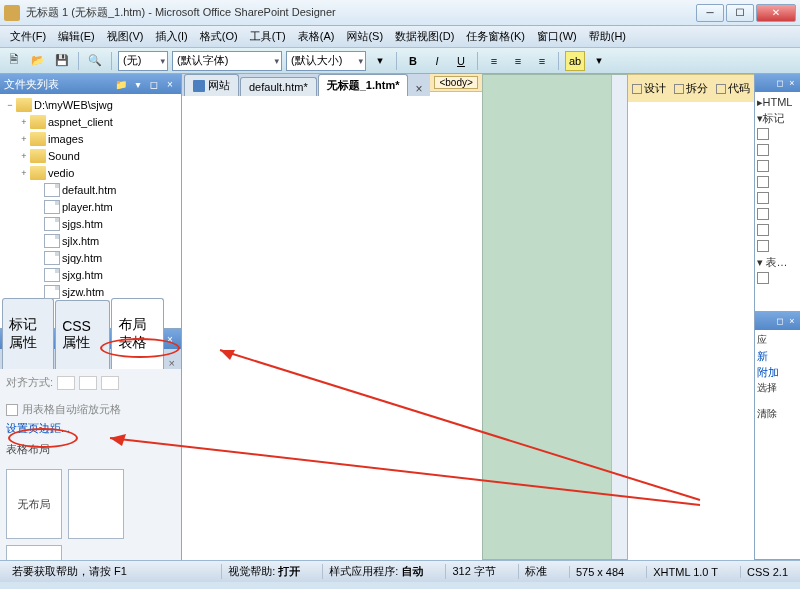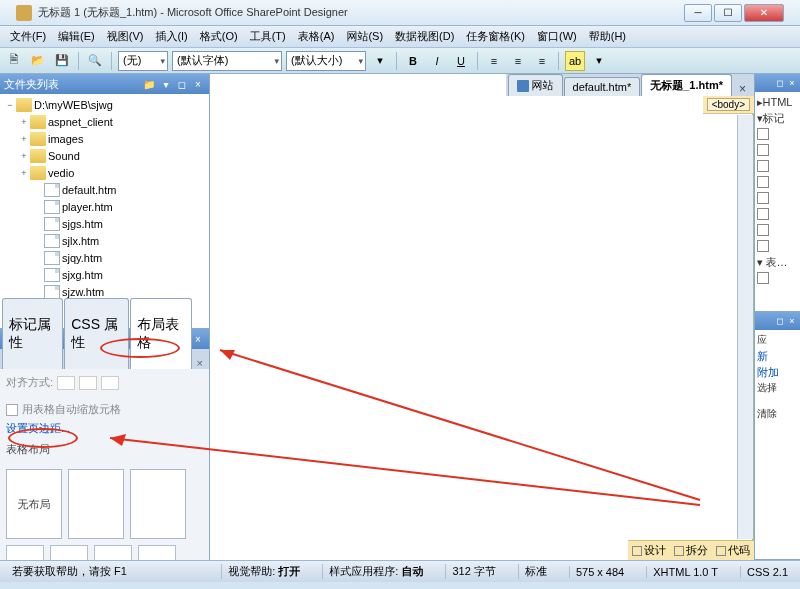--- a/index.html
+++ b/index.html
@@ -1,40 +1,40 @@
 <!DOCTYPE html>
 <html><head>
 <meta charset="utf-8">
 <style>
 * { box-sizing: border-box; margin: 0; padding: 0; font-family: "Microsoft YaHei", Tahoma, sans-serif; font-size: 11px; }
 body { width: 800px; height: 589px; background: #d4e4f0; overflow: hidden; position: relative; }
 
 
-.titlebar { height: 26px; background: linear-gradient(#f0f6fb,#d8e8f5); display: flex; align-items: center; padding: 0 16px; border-bottom: 1px solid #9bb8d3; }
+.titlebar { height: 26px; background: linear-gradient(#f0f6fb,#d8e8f5); display: flex; align-items: center; padding: 0 4px; border-bottom: 1px solid #9bb8d3; }
 .titlebar .app-icon { width: 16px; height: 16px; background: #d4a850; border-radius: 2px; margin-right: 6px; }
 .titlebar .title { flex: 1; color: #333; }
 .win-controls { display: flex; gap: 2px; }
 .win-btn { width: 28px; height: 18px; border: 1px solid #8aa8c5; border-radius: 2px; background: linear-gradient(#f5faff,#d8e8f5); display: flex; align-items: center; justify-content: center; font-size: 10px; }
 .win-btn.close { background: linear-gradient(#f5a0a0,#d04040); color: #fff; width: 40px; }
 
 
 .menubar { height: 22px; background: linear-gradient(#e8f0f8,#d0e0ee); display: flex; align-items: center; padding: 0 4px; border-bottom: 1px solid #a8c0d8; }
 .menu-item { padding: 2px 6px; cursor: pointer; }
 
 
 .toolbar { height: 26px; background: linear-gradient(#e4f2f6,#c8e0ea); display: flex; align-items: center; padding: 0 4px; gap: 4px; border-bottom: 1px solid #94b0c8; }
 .tb-btn { width: 20px; height: 20px; border: 1px solid transparent; display: flex; align-items: center; justify-content: center; }
 .tb-sep { width: 1px; height: 18px; background: #a0b8d0; margin: 0 2px; }
 .tb-combo { height: 20px; border: 1px solid #7a98b8; background: #fff; padding: 0 14px 0 4px; min-width: 50px; position: relative; display: flex; align-items: center; }
 .tb-combo::after { content: "▾"; position: absolute; right: 2px; font-size: 9px; color: #556; }
 
 
 .main { display: flex; height: 486px; }
-.left { width: 210px; display: flex; flex-direction: column; background: #fff; border-right: 1px solid #8aa8c5; }
-.center { flex: 1; display: flex; flex-direction: column; background: #fff; align-items: flex-end; }
+.left { width: 182px; display: flex; flex-direction: column; background: #fff; border-right: 1px solid #8aa8c5; }
+.center { flex: 1; display: flex; flex-direction: row; background: #fff; }
 .right { width: 46px; background: #e8f0f8; border-left: 1px solid #8aa8c5; display: flex; flex-direction: column; }
 
 
 .panel-hdr { height: 20px; background: linear-gradient(#7aa8e0,#5488c8); color: #fff; display: flex; align-items: center; padding: 0 4px; font-size: 11px; }
 .panel-hdr .spacer { flex: 1; }
 .panel-hdr .pbtn { width: 14px; height: 14px; display: flex; align-items: center; justify-content: center; color: #fff; margin-left: 2px; font-size: 10px; }
 
 
 .tree { flex: 1; overflow: auto; padding: 2px; background: #fff; }
 .tree-row { display: flex; align-items: center; height: 17px; padding-left: 2px; }
@@ -67,21 +67,21 @@
 
 .doc-tabs { height: 22px; background: #cad8e8; display: flex; align-items: flex-end; padding: 2px 2px 0; }
 .doc-tab { padding: 3px 8px; border: 1px solid #8aa0b8; border-bottom: none; background: #e0e8f0; margin-right: 1px; font-size: 10px; display: flex; align-items: center; gap: 3px; border-radius: 3px 3px 0 0; }
 .doc-tab.active { background: #fff; font-weight: bold; }
 .doc-tab .dico { width: 12px; height: 12px; background: #4a80c0; border-radius: 1px; }
 .doc-close { margin-left: auto; padding: 0 6px; color: #444; font-size: 12px; }
 .breadcrumb { height: 18px; background: #fbe8b8; border-bottom: 1px solid #d0c090; display: flex; align-items: center; padding: 0 4px; }
 .bc-tag { border: 1px solid #c0a860; background: #fff4d8; padding: 0 4px; font-size: 10px; }
 .editor { flex: 1; background: #c0dcc8; border: 1px solid #a0b8a8; position: relative; }
 .editor .scrollbar { position: absolute; right: 0; top: 0; width: 16px; height: 100%; background: #e8eef5; border-left: 1px solid #b0c0d0; }
-.view-tabs { height: 20px; background: #f8e8b0; border-top: 1px solid #d0c080; display: flex; align-items: center; padding: 0 4px; gap: 8px; font-size: 10px; }
+.view-tabs { height: 28px; background: #f8e8b0; border-top: 1px solid #d0c080; display: flex; align-items: center; padding: 0 4px; gap: 8px; font-size: 10px; }
 .vtab { display: flex; align-items: center; gap: 2px; }
 .vico { width: 10px; height: 10px; border: 1px solid #888; }
 
 
 .rp-hdr { height: 18px; background: linear-gradient(#7aa8e0,#5488c8); display: flex; align-items: center; justify-content: flex-end; padding: 0 2px; }
 .rp-hdr .pbtn { color: #fff; font-size: 9px; width: 12px; text-align: center; }
 .rp-body { flex: 1; background: #fff; border-bottom: 1px solid #8aa8c5; padding: 2px; overflow: hidden; }
 .rp-item { height: 16px; display: flex; align-items: center; font-size: 10px; color: #333; white-space: nowrap; }
 .rp-ico { width: 12px; height: 12px; margin-right: 2px; border: 1px solid #888; }
 

